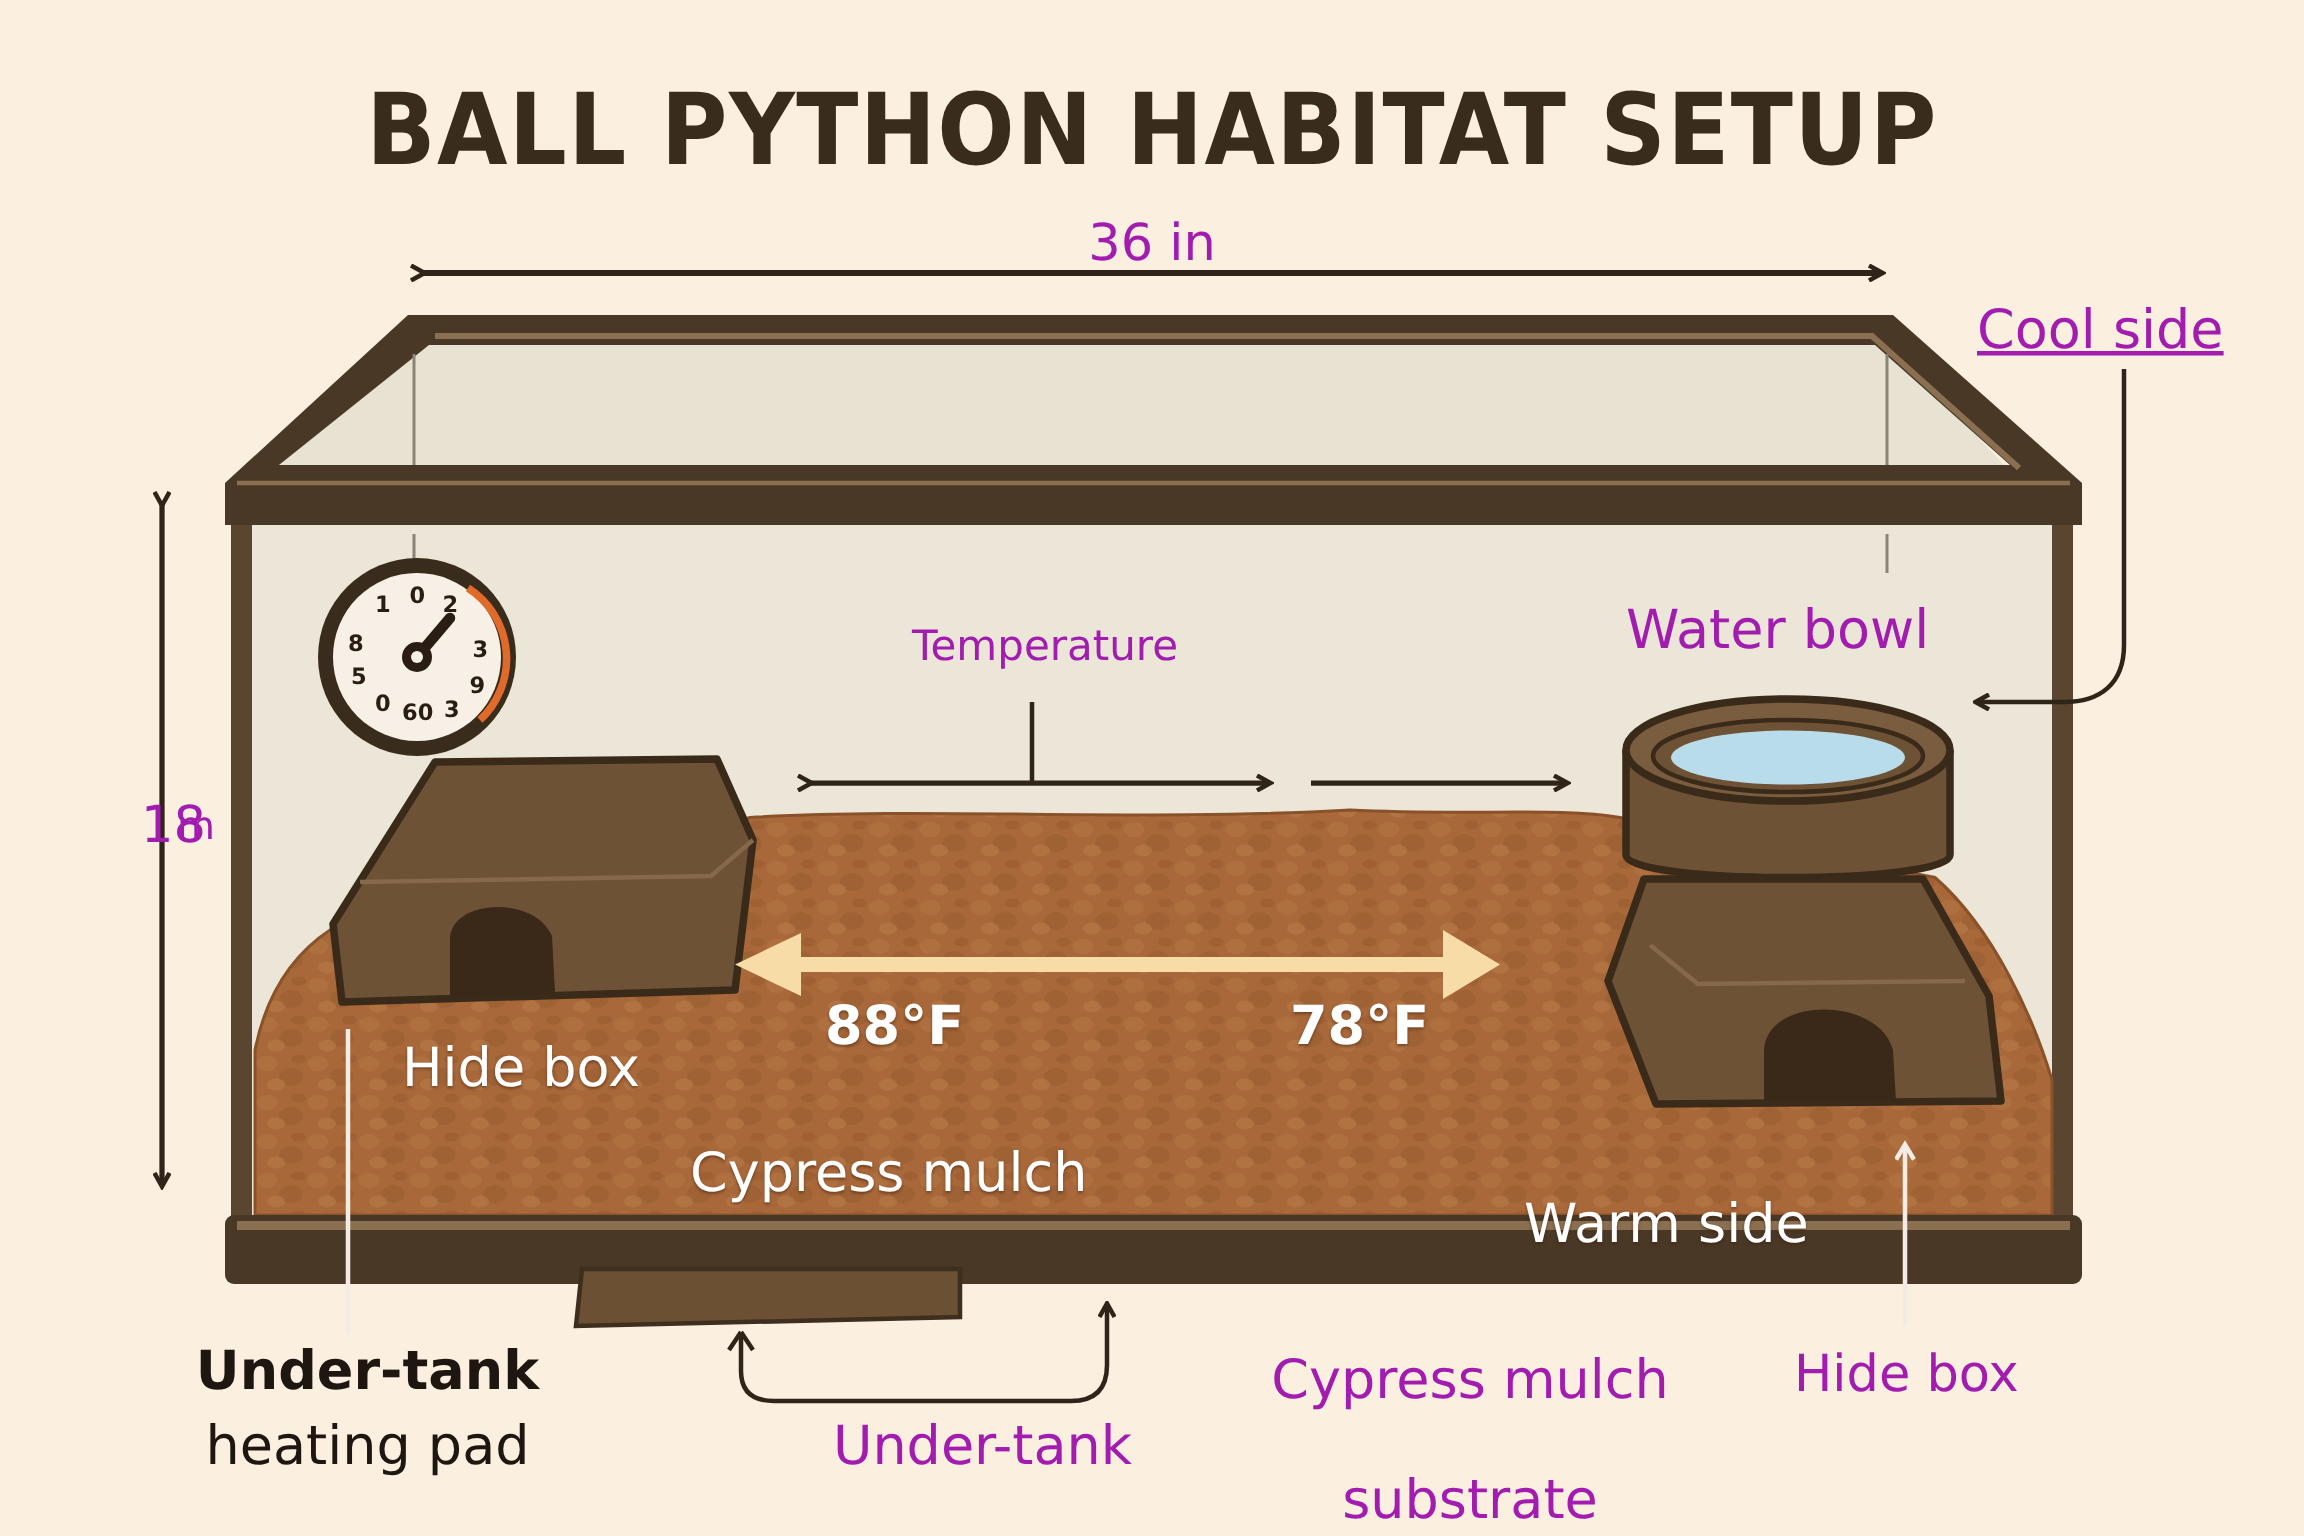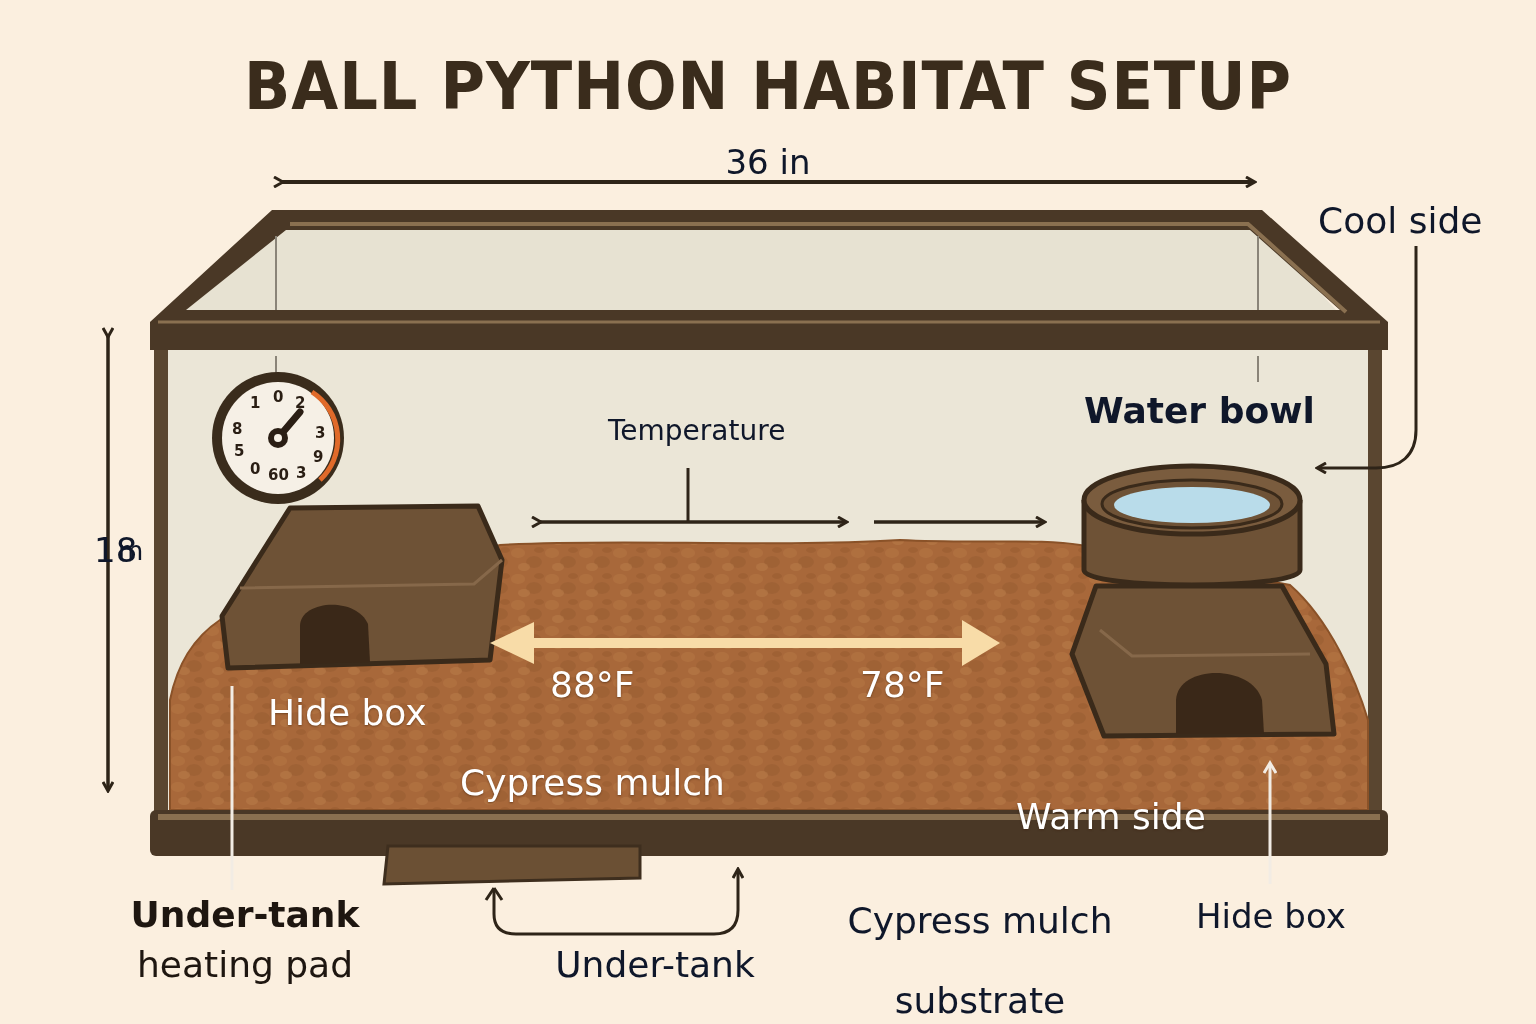--- a/index.html
+++ b/index.html
@@ -9,23 +9,23 @@
       font-family: "DejaVu Sans", "Liberation Sans", sans-serif;
       color: #241a12;
       position: relative;
     }
     .abs { position: absolute; }
     .title {
       left: 0; width: 1536px; top: 48px; text-align: center;
       font-size: 66px; font-weight: bold; letter-spacing: 1px;
       color: #3a2c1c; transform: scaleX(0.92);
     }
-    .lbl { font-size: 36px; color: #0f172a; white-space: nowrap; }
+    .lbl { font-size: 36px; color: #a21caf; white-space: nowrap; }
     .lbl-bold { font-size: 36px; font-weight: bold; color: #1e1610; white-space: nowrap; }
-    .lbl-white { font-size: 36px; font-weight: normal; color: #ffffff; white-space: nowrap;
+    .lbl-white { font-size: 36px; font-weight: bold; color: #ffffff; white-space: nowrap;
                  text-shadow: 0 1px 2px rgba(60,30,10,0.5); }
     .center { text-align: center; }
     svg.scene { position: absolute; left: 0; top: 0; }
   </style>
 </head>
 <body>
 
 <svg class="scene" width="1536" height="1024" viewBox="0 0 1536 1024">
   <defs>
     <pattern id="mulch" width="34" height="26" patternUnits="userSpaceOnUse">
@@ -132,22 +132,22 @@
   <path d="M494,888 L486,900 M494,888 L502,900" stroke="#2e2418" stroke-width="3" fill="none"></path>
 </svg>
 
 <div class="abs title">BALL PYTHON HABITAT SETUP</div>
 
 <div class="abs lbl center" style="left:668px; top:142px; width:200px; font-size:34px;">36 in</div>
 
 <div class="abs lbl" style="left:60px; top:530px; font-size:34px;margin-left:34px;">18</div>
 <div class="abs lbl" style="left:118px; top:536px; font-size:26px;">m</div>
 
-<div class="abs lbl" style="left:1318px; top:200px;">Cool side</div>
-<div class="abs lbl" style="left:1084px; top:390px;font-weight:bold;">Water bowl</div>
+<div class="abs lbl" style="left:1318px; top:200px;text-decoration:underline;">Cool side</div>
+<div class="abs lbl" style="left:1084px; top:400px;">Water bowl</div>
 <div class="abs lbl" style="left:608px; top:414px; font-size:28px;">Temperature</div>
 
 <div class="abs lbl-white" style="left:268px; top:692px; font-weight:normal;">Hide box</div>
 <div class="abs lbl-white" style="left:550px; top:664px;">88°F</div>
 <div class="abs lbl-white" style="left:860px; top:664px;text-align:center;">78°F</div>
 <div class="abs lbl-white" style="left:460px; top:762px; font-weight:normal;">Cypress mulch</div>
 <div class="abs lbl-white" style="left:1016px; top:762px; font-weight:normal;margin-top:34px;">Warm side</div>
 
 <div class="abs lbl-bold center" style="left:110px; top:894px; width:270px;">Under-tank</div>
 <div class="abs lbl-bold center" style="left:110px; top:944px; width:270px; font-weight:normal;">heating pad</div>

